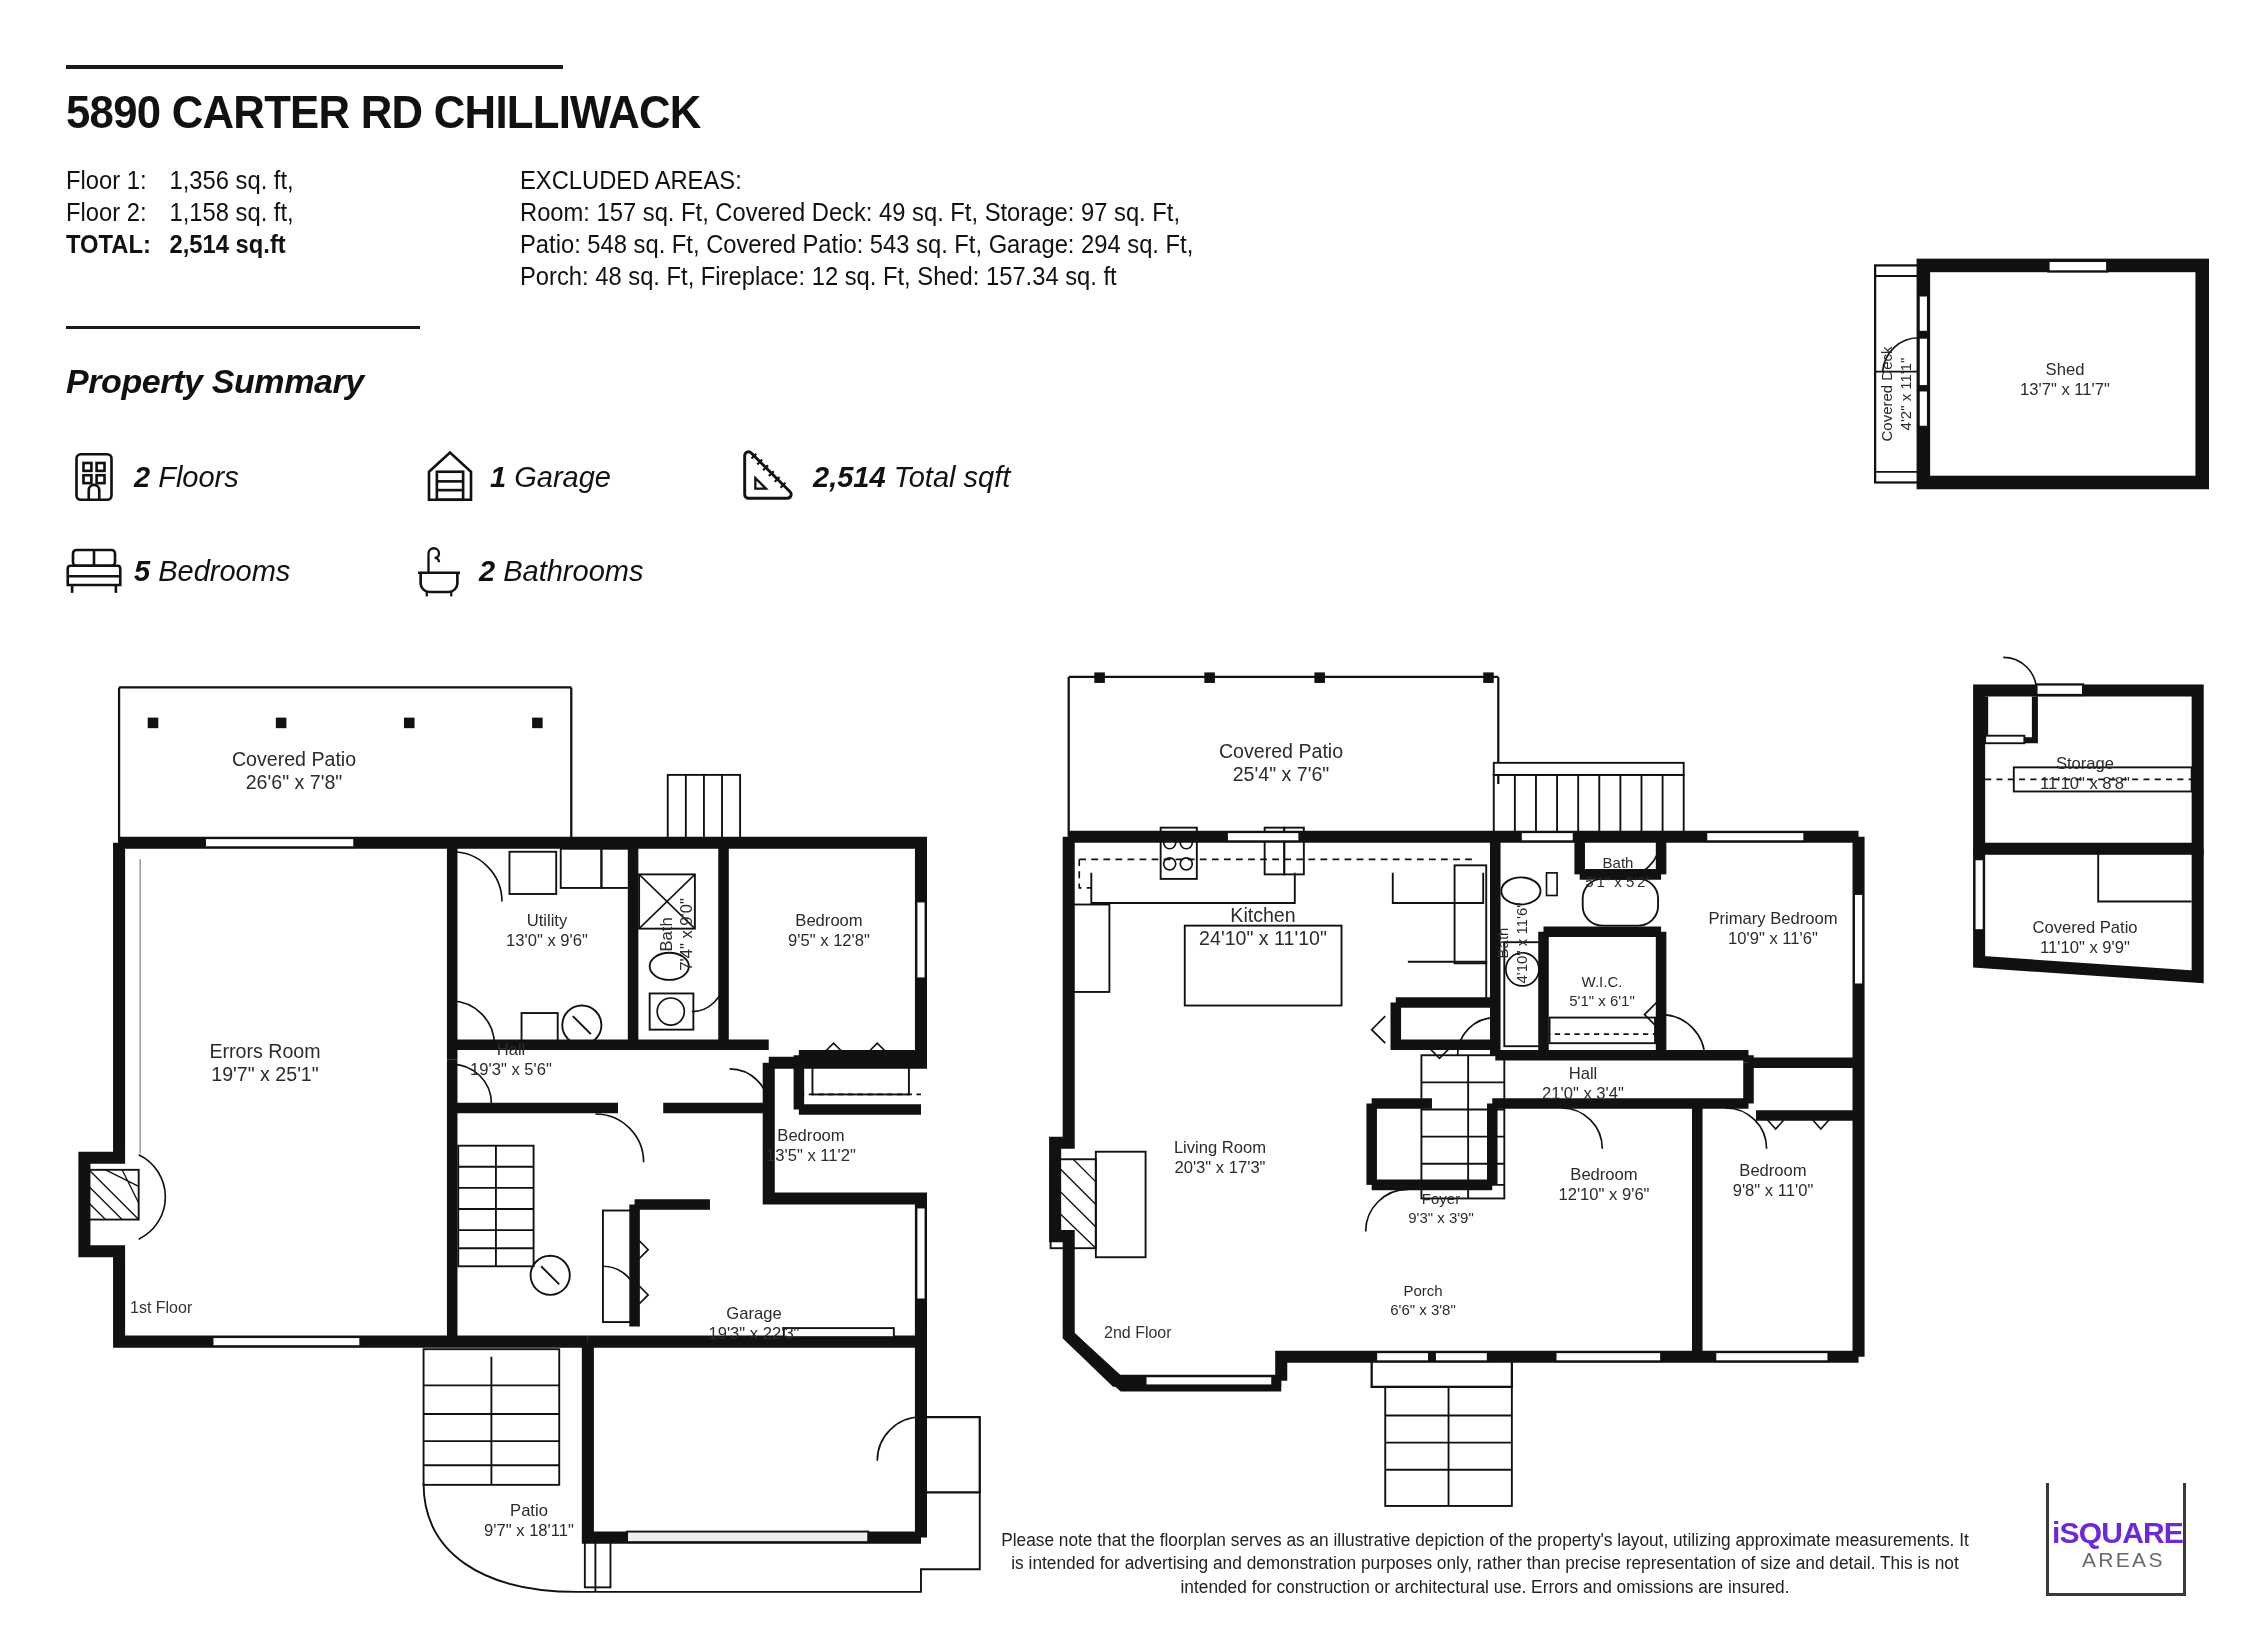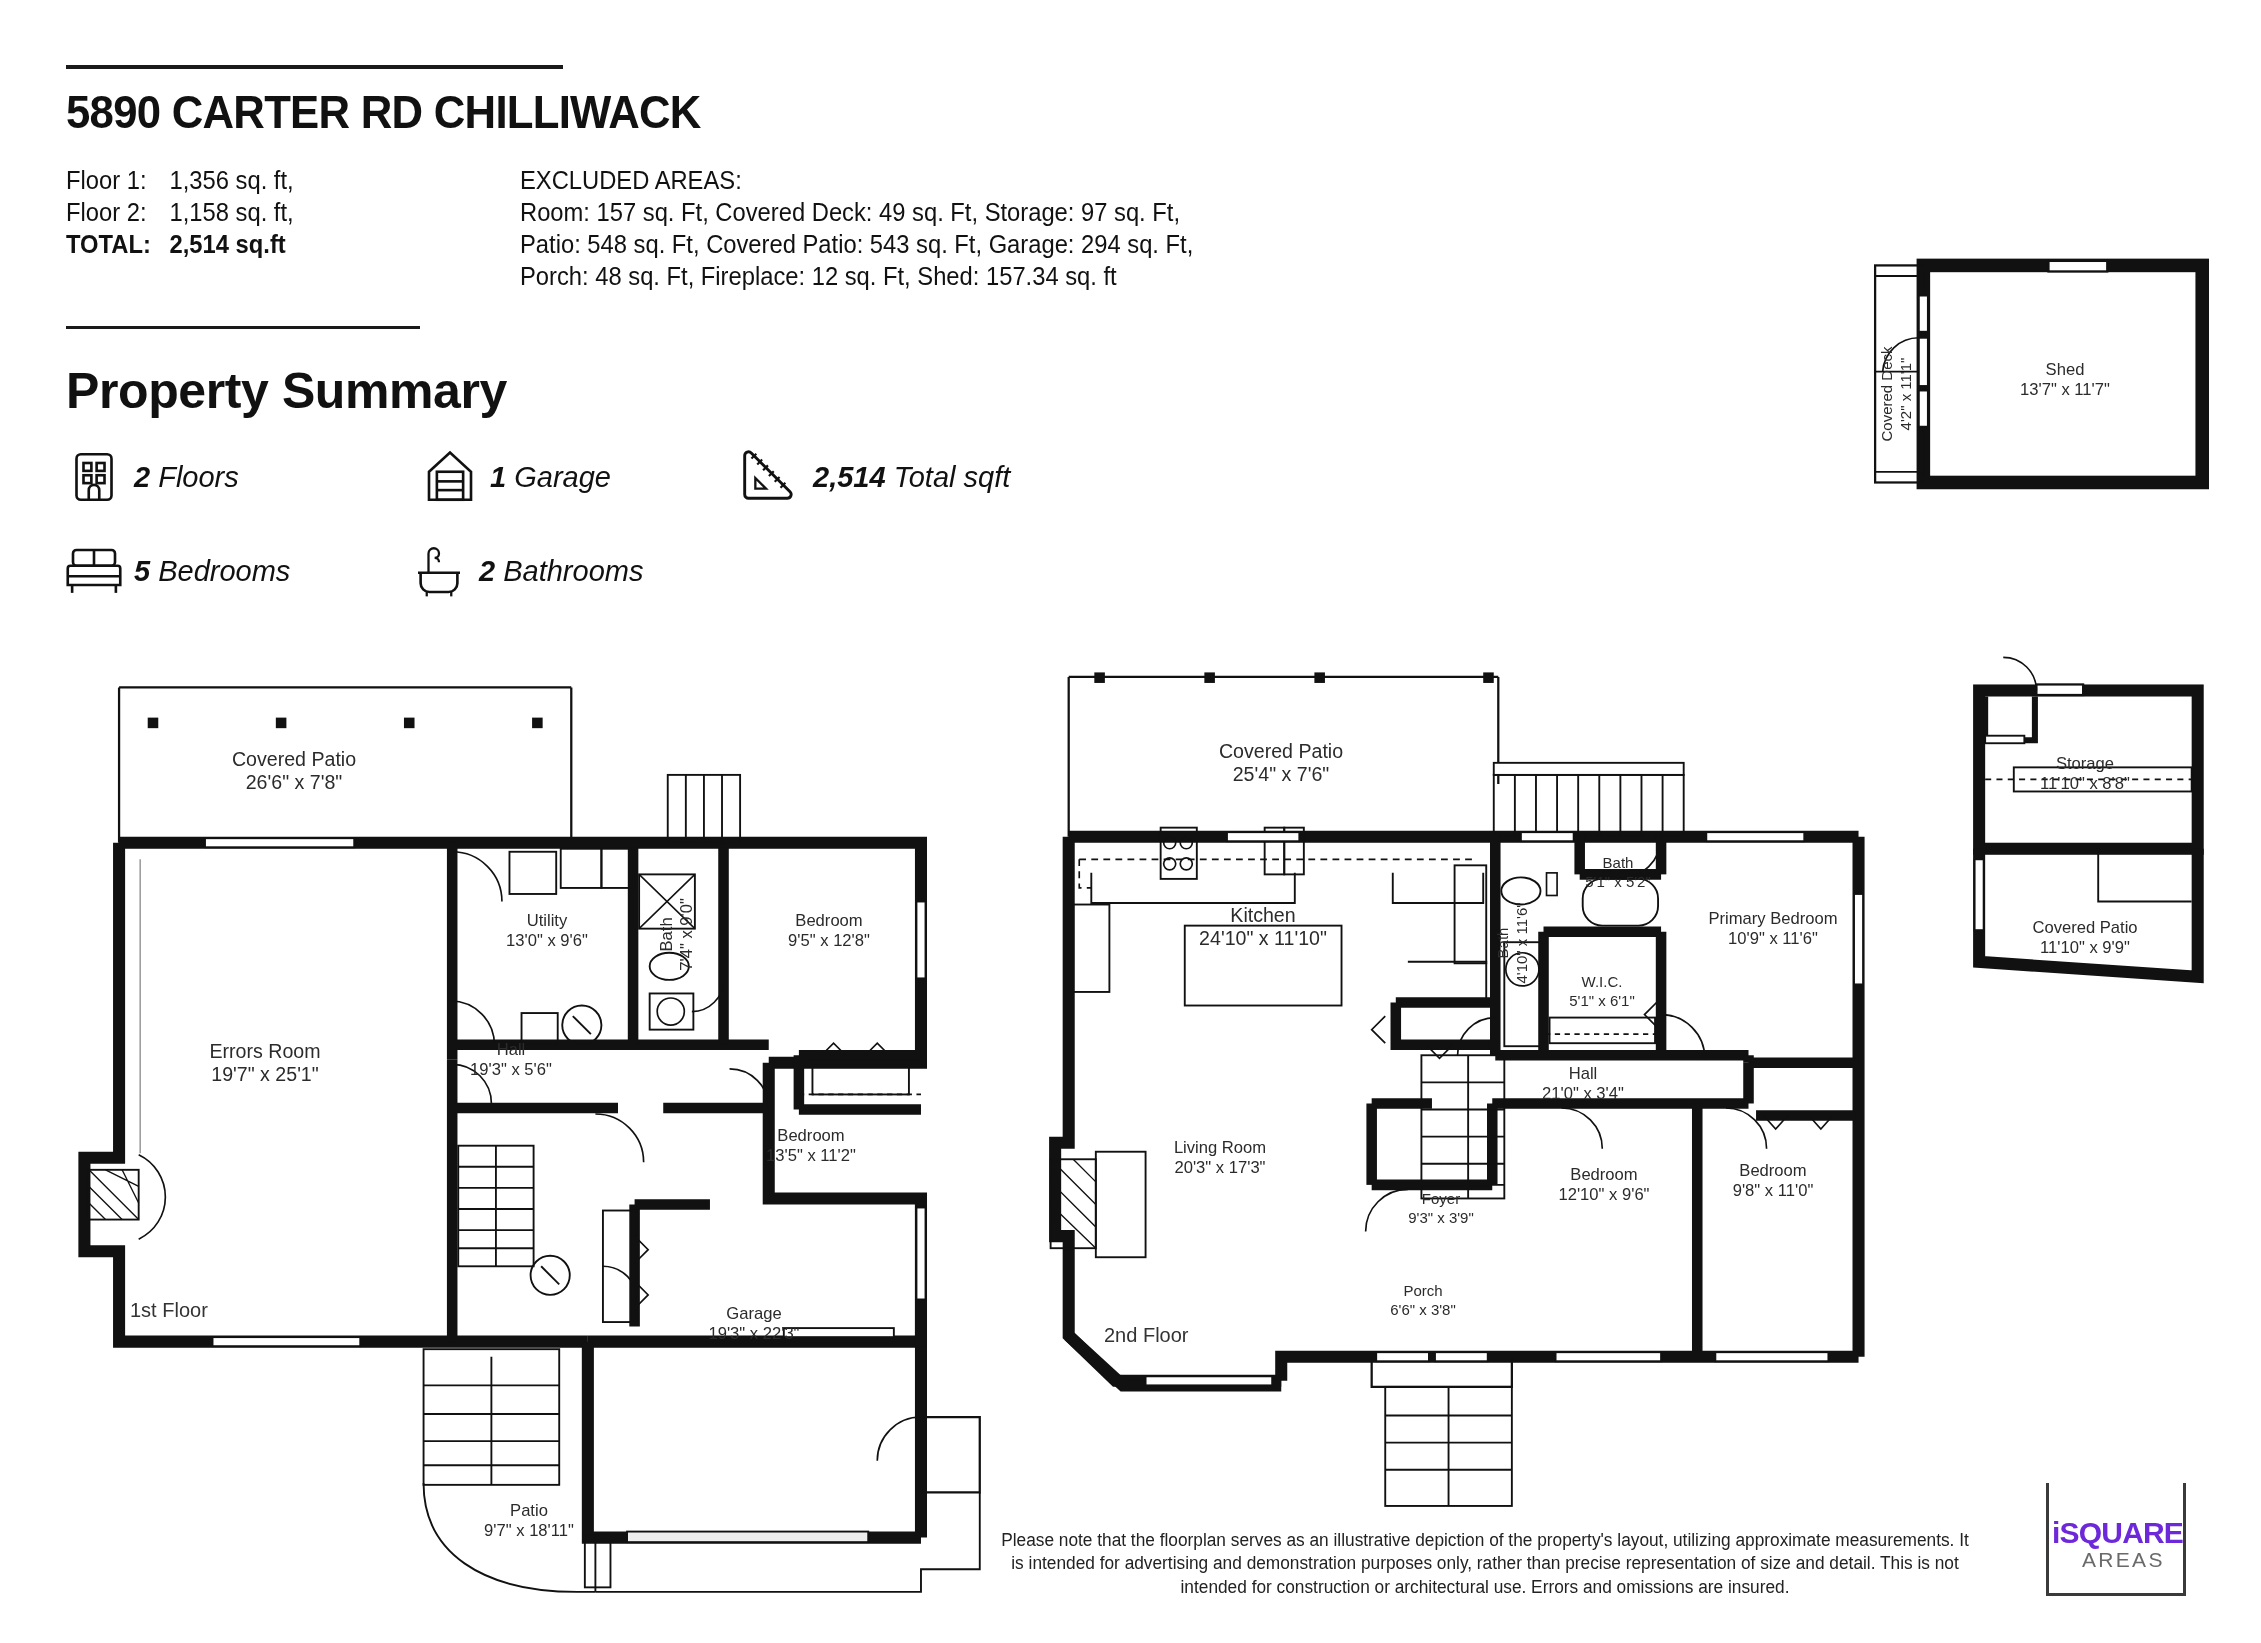--- a/index.html
+++ b/index.html
@@ -13,21 +13,21 @@
 
   #title{position:absolute;left:66px;top:84px;font-size:47px;font-weight:700;letter-spacing:-0.8px;
          font-family:"Liberation Sans Narrow","Liberation Sans",sans-serif;transform:scaleX(.93);transform-origin:left center;white-space:nowrap;}
 
   .facts{position:absolute;left:66px;top:164px;font-size:25px;line-height:32px;transform:scaleX(.95);transform-origin:left top;white-space:nowrap;}
   .facts .b{font-weight:700;}
   .facts .lbl{display:inline-block;width:109px;}
 
   .excl{position:absolute;left:520px;top:164px;font-size:25px;line-height:32px;transform:scaleX(.95);transform-origin:left top;white-space:nowrap;}
 
-  #psum{position:absolute;left:66px;top:362px;font-size:50px;font-weight:700;letter-spacing:-0.4px;}
+  #psum{position:absolute;left:66px;top:362px;font-size:34px;font-weight:700;letter-spacing:-0.4px;font-style:italic;}
 
   
   .tile{position:absolute;display:flex;align-items:center;gap:12px;font-style:italic;}
   .tile .ico{width:56px;height:56px;flex:none;display:block;}
   .tile .txt{font-size:29px;white-space:nowrap;}
   .tile .txt b{font-weight:700;}
   #tile-floors{left:66px;top:449px;}
   #tile-garage{left:422px;top:449px;}
   #tile-sqft{left:735px;top:446px;gap:16px;}
   #tile-beds{left:66px;top:543px;}
@@ -35,21 +35,21 @@
   #tile-sqft .ico{width:62px;height:62px;}
 
   
   svg.plan{position:absolute;left:0;top:0;width:2261px;height:1644px;pointer-events:none;}
 
   .rmlabel{position:absolute;text-align:center;font-size:19.6px;line-height:23.4px;color:#2b2b2b;white-space:nowrap;}
   .rmlabel .n{display:block;}
   .rmlabel .d{display:block;}
   .rmsm{font-size:16.6px;line-height:20.4px;}
   .rmxs{font-size:15px;line-height:19px;}
-  .flrtag{position:absolute;font-size:20px;color:#333;}
+  .flrtag{position:absolute;font-size:16px;color:#333;}
 
   .rot90{transform-origin:center center;transform:rotate(-90deg);}
 
   
   #disclaimer{position:absolute;left:980px;top:1529px;width:1010px;text-align:center;
               font-size:18px;line-height:23.4px;color:#222;transform:scaleX(.96);transform-origin:center top;}
   #logo{position:absolute;left:2046px;top:1483px;width:140px;height:113px;}
   #logo .frame{position:absolute;inset:0;border-left:3px solid #3a3a3a;border-bottom:3px solid #3a3a3a;border-right:3px solid #3a3a3a;border-top:none;}
   #logo .frame:after{content:"";position:absolute;right:-3px;top:0;width:3px;height:113px;background:#3a3a3a;}
   #logo .lg1{position:absolute;left:6px;top:33px;width:100%;font-size:30px;font-weight:700;color:#6d28d9;letter-spacing:-0.8px;}

